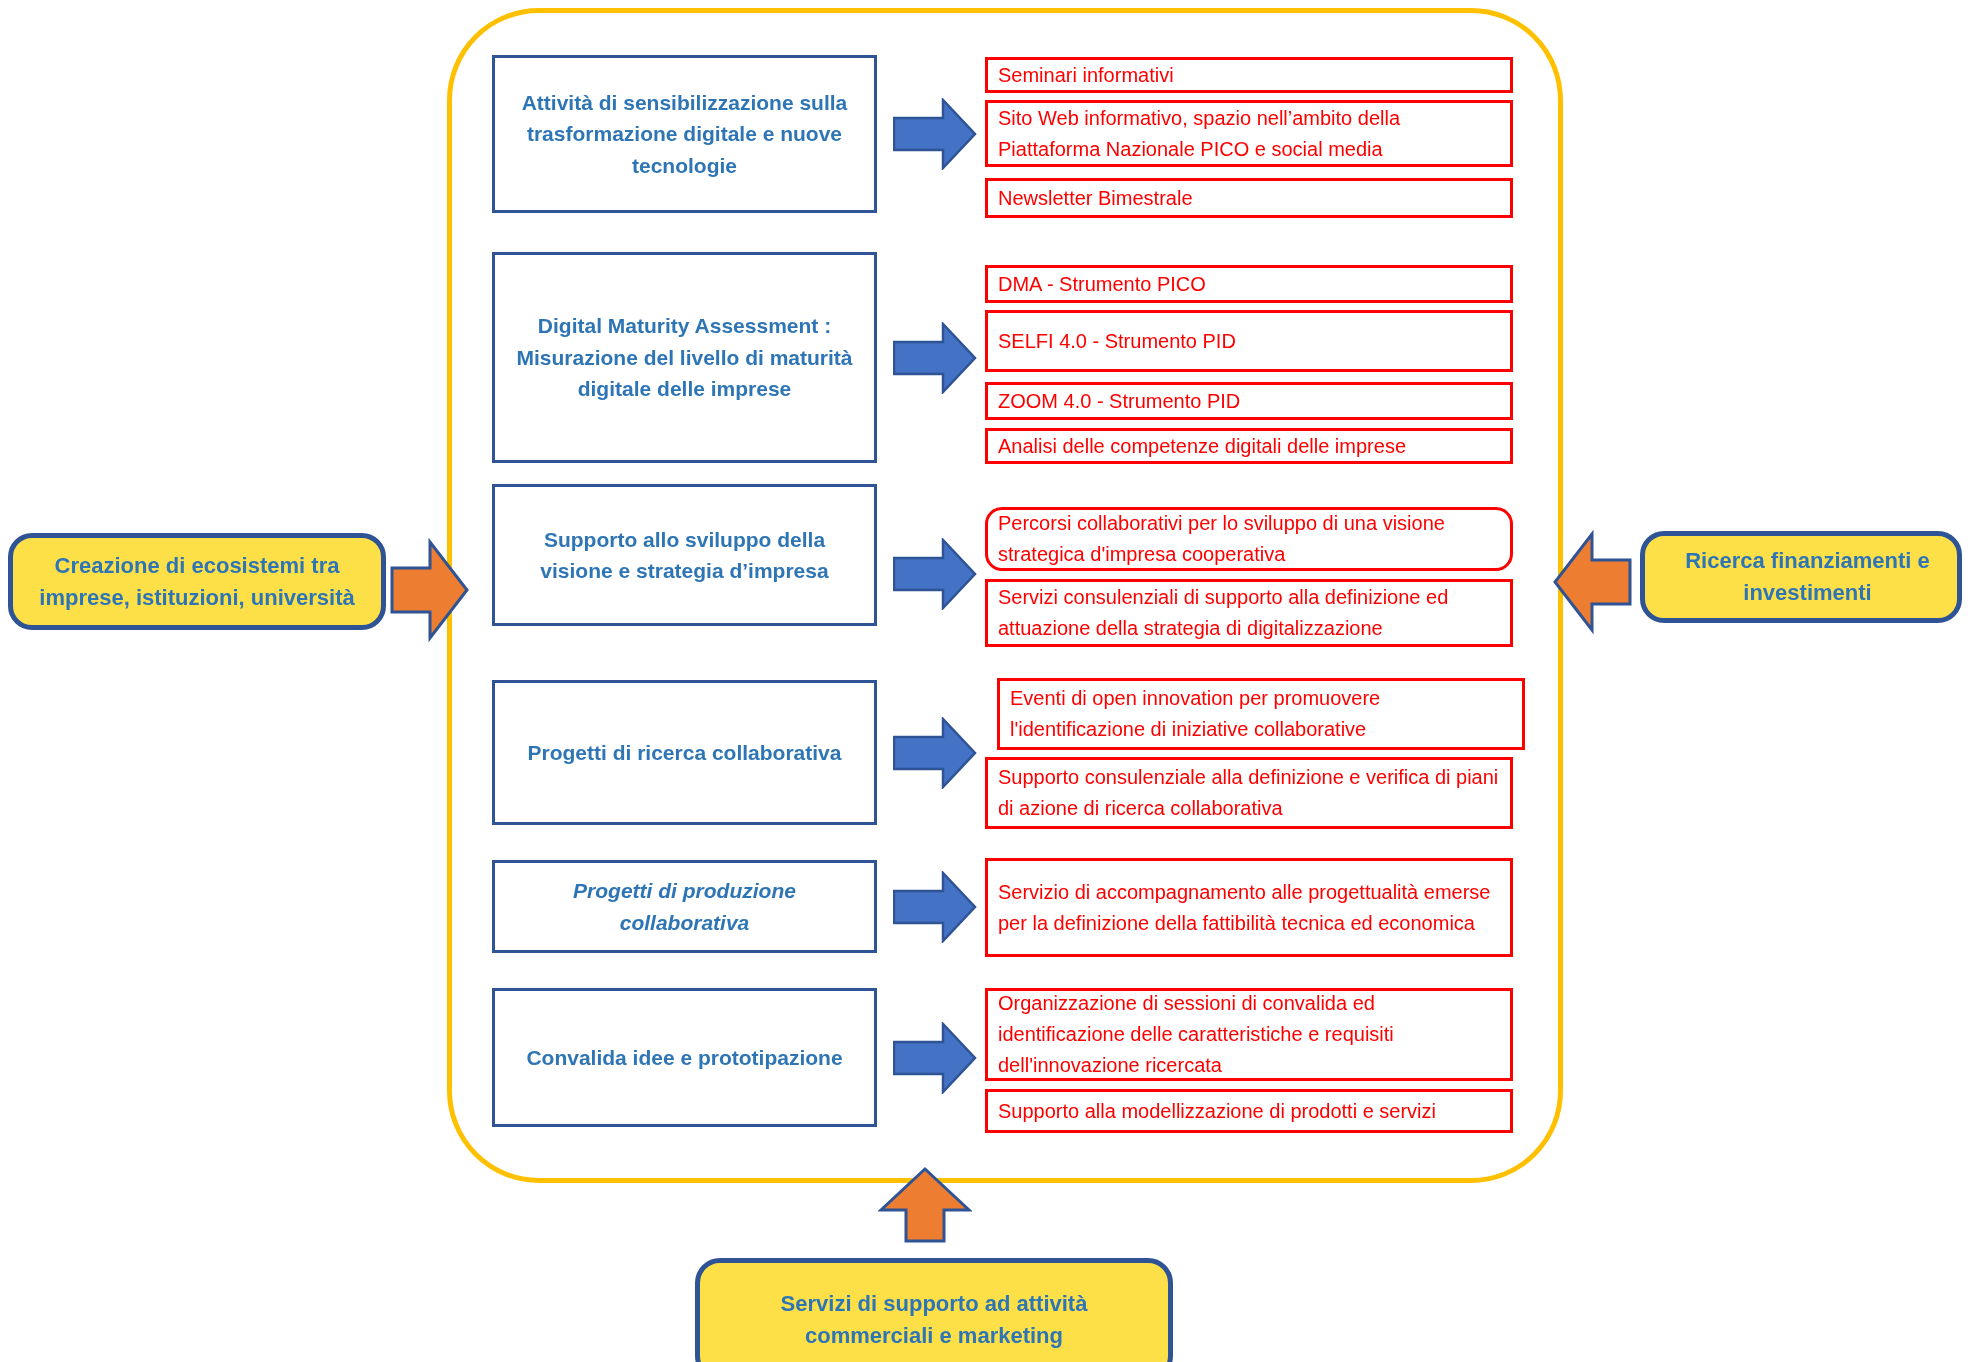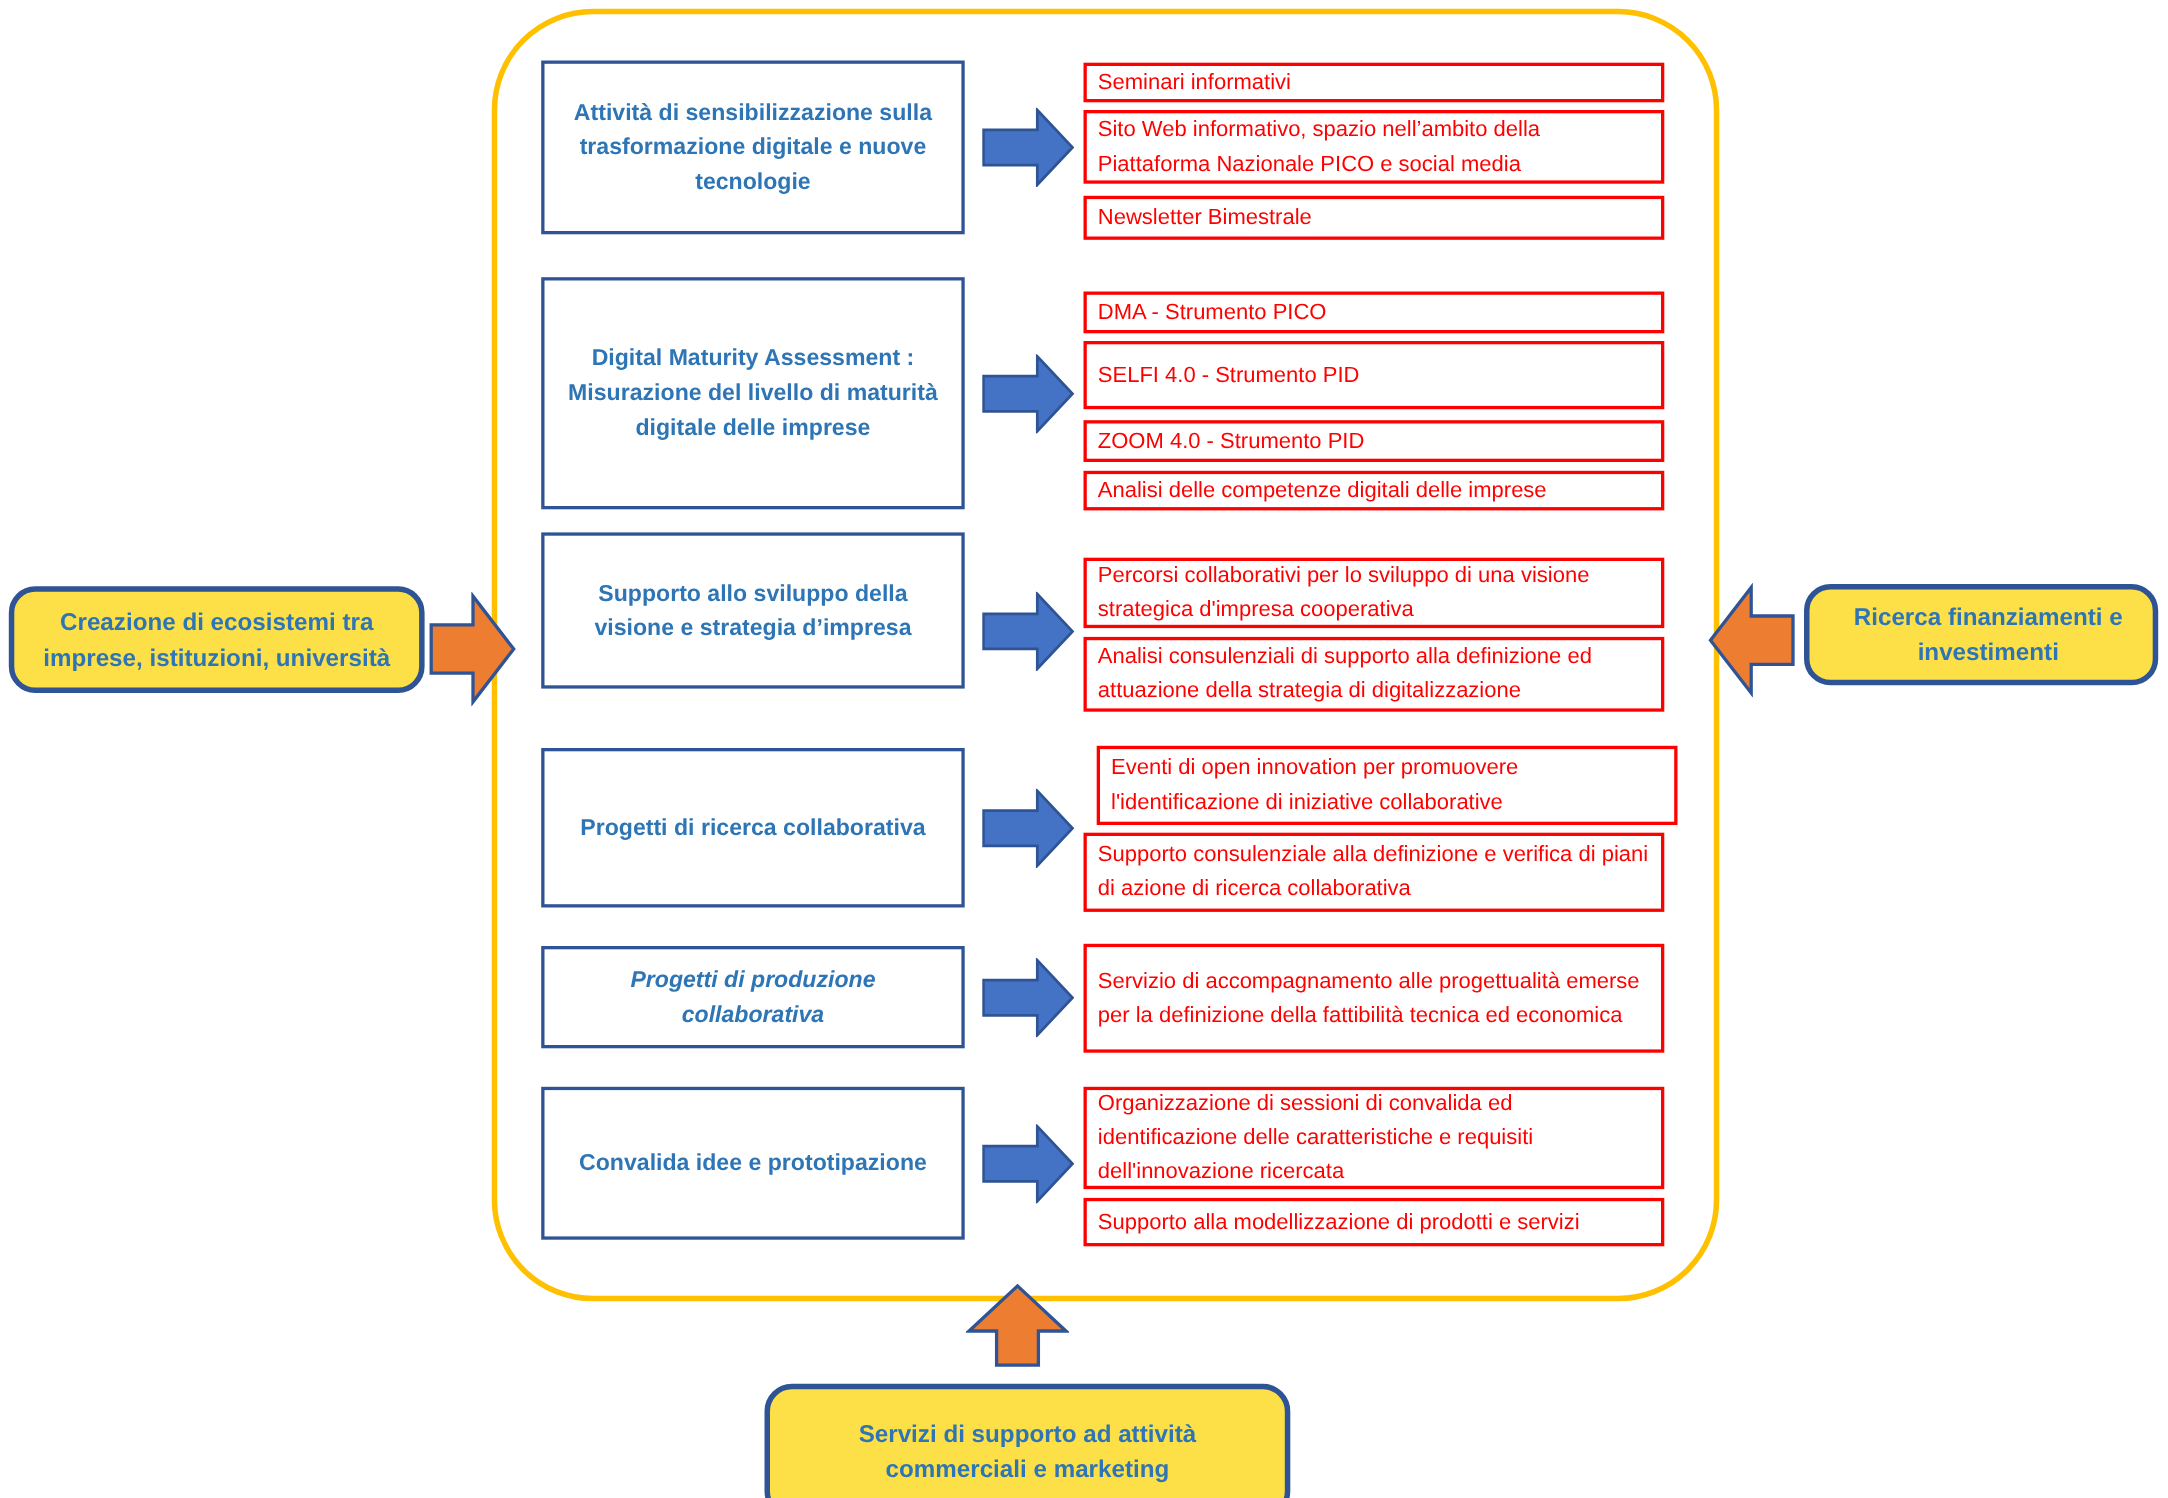--- a/index.html
+++ b/index.html
@@ -30,21 +30,21 @@
     font-size:20px;line-height:1.55;display:flex;align-items:center;
     padding:14px 10px;text-align:left;
   }
   #r00{top:57px;height:36px;}
   #r01{top:100px;height:67px;}
   #r02{top:178px;height:40px;}
   #r10{top:265px;height:38px;}
   #r11{top:310px;height:62px;}
   #r12{top:382px;height:38px;}
   #r13{top:428px;height:36px;}
-  #r20{top:507px;height:64px;}
+  #r20{top:507px;height:64px;border-radius:17px;}
   #r21{top:579px;height:68px;}
   #r30{top:678px;height:72px;margin-left:12px;}
   #r31{top:757px;height:72px;}
   #r40{top:858px;height:99px;}
   #r50{top:988px;height:93px;}
   #r51{top:1089px;height:44px;}
 
   .blue-arrow{position:absolute;left:893px;width:84px;height:72px;}
   #ba0{top:98px;}
   #ba1{top:322px;}
@@ -103,21 +103,21 @@
   <div class="red-box" id="r00">Seminari informativi</div>
   <div class="red-box" id="r01">Sito Web informativo, spazio nell’ambito della Piattaforma Nazionale PICO e social media</div>
   <div class="red-box" id="r02">Newsletter Bimestrale</div>
 
   <div class="red-box" id="r10">DMA - Strumento PICO</div>
   <div class="red-box" id="r11">SELFI 4.0 - Strumento PID</div>
   <div class="red-box" id="r12">ZOOM 4.0 - Strumento PID</div>
   <div class="red-box" id="r13">Analisi delle competenze digitali delle imprese</div>
 
   <div class="red-box" id="r20">Percorsi collaborativi per lo sviluppo di una visione strategica d'impresa cooperativa</div>
-  <div class="red-box" id="r21">Analisi consulenziali di supporto alla definizione ed attuazione della strategia di digitalizzazione</div>
+  <div class="red-box" id="r21">Servizi consulenziali di supporto alla definizione ed attuazione della strategia di digitalizzazione</div>
 
   <div class="red-box" id="r30">Eventi di open innovation per promuovere l'identificazione di iniziative collaborative</div>
   <div class="red-box" id="r31">Supporto consulenziale alla definizione e verifica di piani di azione di ricerca collaborativa</div>
 
   <div class="red-box" id="r40">Servizio di accompagnamento alle progettualità emerse per la definizione della fattibilità tecnica ed economica</div>
 
   <div class="red-box" id="r50">Organizzazione di sessioni di convalida ed identificazione delle caratteristiche e requisiti dell'innovazione ricercata</div>
   <div class="red-box" id="r51">Supporto alla modellizzazione di prodotti e servizi</div>
 
   <div class="ext-box" id="ext-left">Creazione di ecosistemi tra imprese, istituzioni, università</div>

